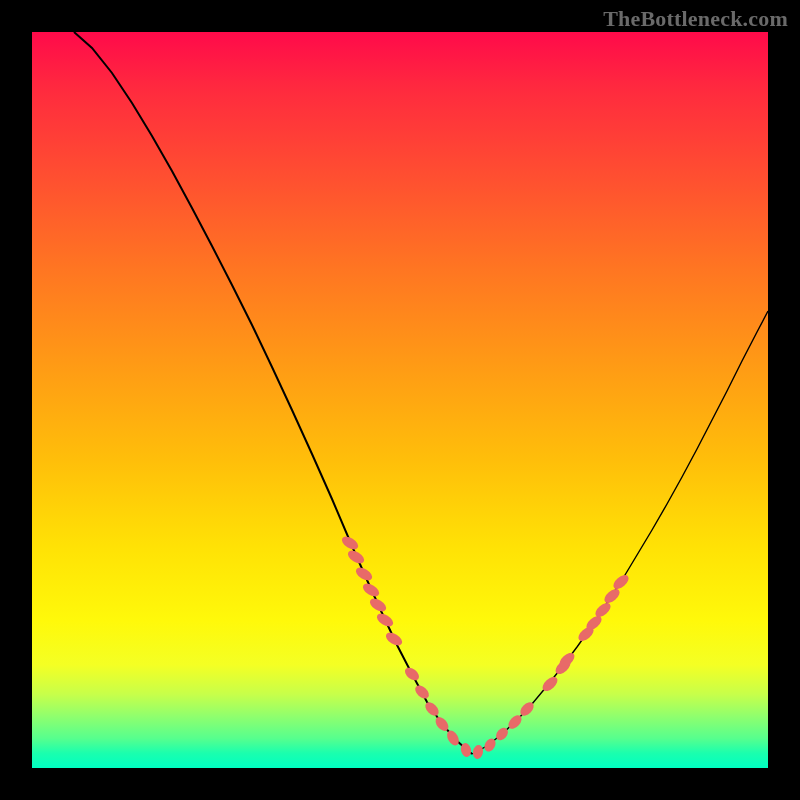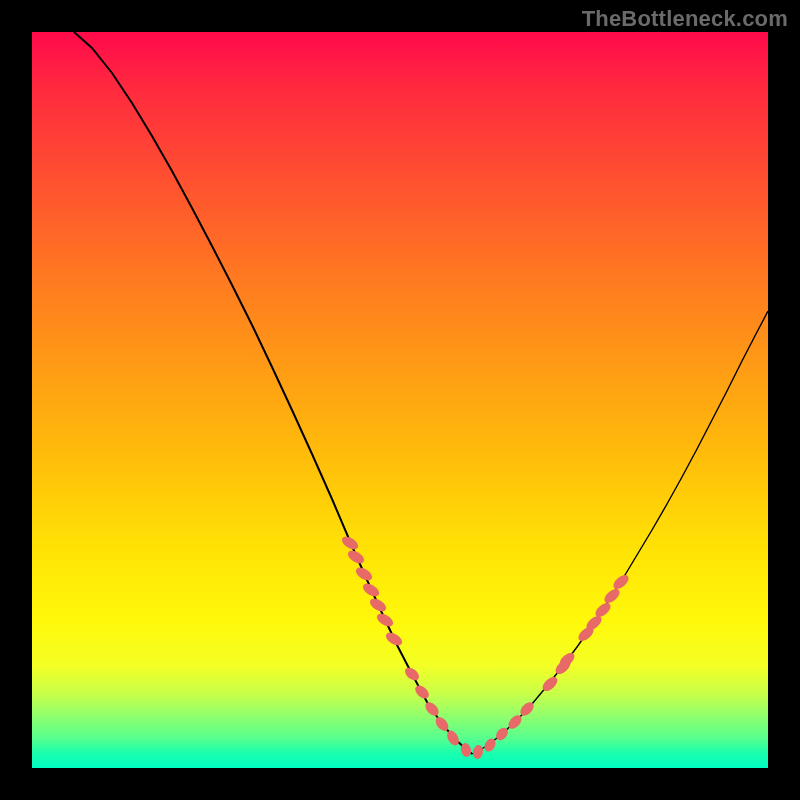--- a/index.html
+++ b/index.html
@@ -30,21 +30,21 @@
       #8fff6e 93%,
       #56ff8e 96%,
       #1affae 98%,
       #00ffc2 100%
     );
   }
   .watermark {
     position: absolute;
     top: 6px;
     right: 12px;
-    font-family: Liberation Sans, sans-serif;
+    font-family: Liberation Serif, serif;
     font-size: 22px;
     font-weight: 600;
     color: #6a6a6a;
     letter-spacing: 0.2px;
     user-select: none;
   }
   svg { position: absolute; left: 0; top: 0; }
   .curve { fill: none; stroke: #000; stroke-width: 2; }
   .curve-thin { fill: none; stroke: #000; stroke-width: 1.4; }
   .marker { fill: #e86a68; }

